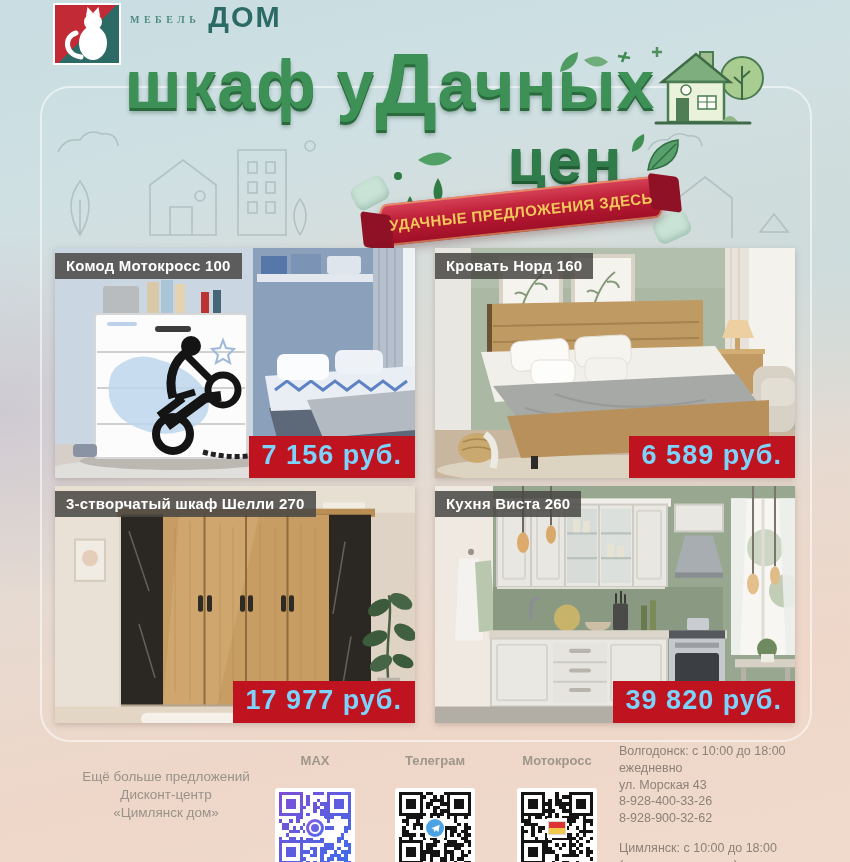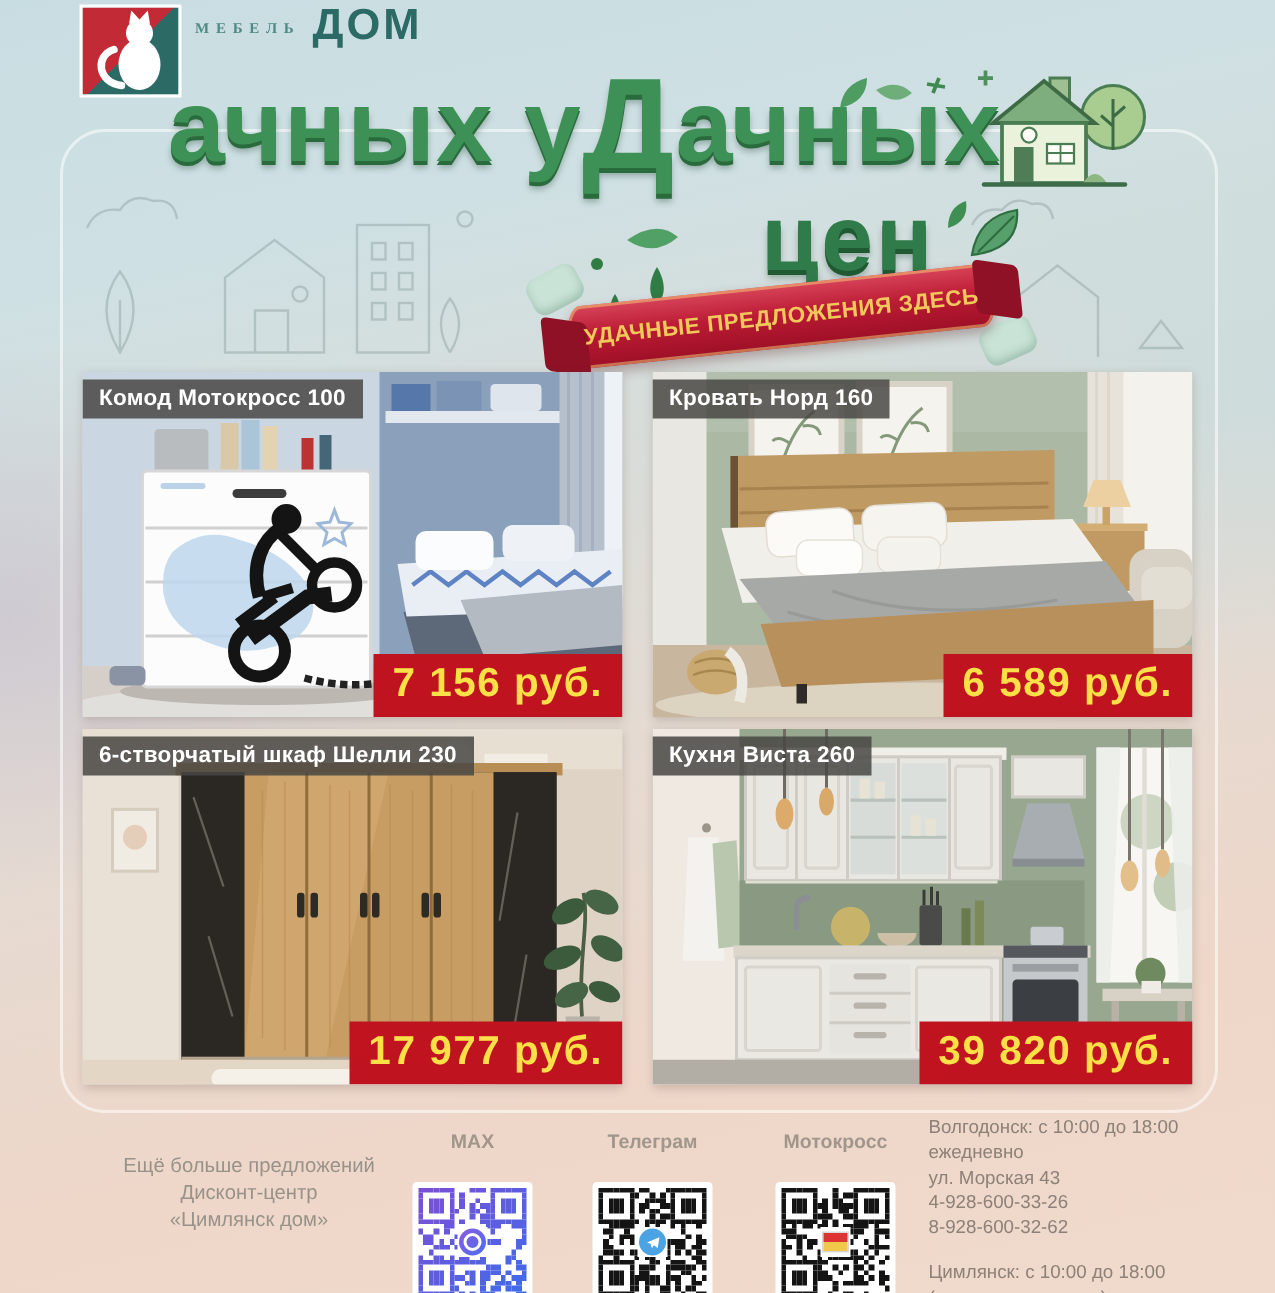--- a/index.html
+++ b/index.html
@@ -39,21 +39,21 @@
   .ribbon::before{left:-17px;top:8px;transform:skewY(14deg);}
   .ribbon::after{right:-17px;top:0px;transform:skewY(14deg);}
   .ribbon-tail{position:absolute;width:36px;height:26px;background:#c9e3d6;border-radius:8px;box-shadow:inset 0 -3px 6px rgba(80,130,110,.35);}
   .tail-l{left:352px;top:180px;transform:rotate(-28deg);}
   .tail-r{left:654px;top:214px;transform:rotate(-24deg);}
 
   
   .card{position:absolute;width:360px;background:#ddd;overflow:hidden;box-shadow:0 2px 6px rgba(90,70,60,.25);}
   .card svg.scene{position:absolute;inset:0;width:100%;height:100%;}
   .card-label{position:absolute;left:0;top:5px;background:rgba(72,70,67,.85);color:#fff;font-size:15px;font-weight:bold;padding:4px 11px 5px;letter-spacing:.2px;}
-  .card-price{position:absolute;right:0;bottom:0;background:var(--price-red);color:#fde047;font-size:27px;font-weight:bold;padding:4px 13px 7px;letter-spacing:1px;}
+  .card-price{position:absolute;right:0;bottom:0;background:var(--price-red);color:#7dd3fc;font-size:27px;font-weight:bold;padding:4px 13px 7px;letter-spacing:1px;}
 
   
   .more{position:absolute;left:57px;top:768px;width:218px;text-align:center;color:#98928a;font-size:13.5px;line-height:1.32;}
   .qr-block{position:absolute;top:753px;width:96px;text-align:center;}
   .qr-label{color:#a0968c;font-size:13px;font-weight:bold;margin-bottom:20px;}
   .qr{position:relative;width:80px;height:80px;margin:0 auto;background:#fff;border-radius:3px;padding:4px;box-sizing:border-box;}
   .qr-grid{width:72px;height:72px;}
   .qr-center{position:absolute;left:50%;top:50%;transform:translate(-50%,-50%);width:20px;height:20px;background:#fff;display:flex;align-items:center;justify-content:center;}
   .max-dot{width:18px;height:18px;border-radius:50%;background:linear-gradient(135deg,#8a5ce0,#4a6cf0);position:relative;}
   .max-dot::after{content:'';position:absolute;inset:3px;border:2.5px solid #fff;border-radius:50%;}
@@ -105,21 +105,21 @@
     </div>
     <div>
       <div class="logo-row2">
         <span class="logo-sub">МЕБЕЛЬ</span>
         <span class="logo-dom">ДОМ</span>
       </div>
     </div>
   </div>
 
   <div class="title1">
-    <span class="p1">ачных у</span>
+    <span class="p1">шкаф у</span>
       <span class="p2">Д</span>
       <span class="p3">ачных</span>
   </div>
   <div class="title2">цен</div>
 
   <svg class="hero-decor" width="850" height="250" viewBox="0 0 850 250">
     <g>
       <path d="M560 72 q2 -16 18 -20 q0 16 -18 20 z" fill="#4f9c63"></path>
       <path d="M584 60 q14 -8 24 2 q-12 10 -24 -2 z" fill="#6fae7a"></path>
       <path d="M622 62 l4 -10 M618 56 l12 2" stroke="#3e8a52" stroke-width="2.5" fill="none"></path>
@@ -269,21 +269,21 @@
       <path d="M333 186 C330 150 338 128 334 106" stroke="#4a5f43" stroke-width="2.5" fill="none"></path>
       <ellipse cx="324" cy="118" rx="12" ry="7" fill="#3c5a3c" transform="rotate(-30 324 118)"></ellipse>
       <ellipse cx="346" cy="112" rx="12" ry="7" fill="#466546" transform="rotate(25 346 112)"></ellipse>
       <ellipse cx="320" cy="148" rx="13" ry="7" fill="#3c5a3c" transform="rotate(-20 320 148)"></ellipse>
       <ellipse cx="350" cy="142" rx="12" ry="7" fill="#416041" transform="rotate(30 350 142)"></ellipse>
       <ellipse cx="326" cy="172" rx="12" ry="7" fill="#466546" transform="rotate(-28 326 172)"></ellipse>
       <ellipse cx="348" cy="170" rx="11" ry="6" fill="#3c5a3c" transform="rotate(22 348 170)"></ellipse>
       <rect y="214" width="360" height="16" fill="#e4d6c4"></rect>
       <rect x="86" y="220" width="190" height="12" rx="6" fill="#f6f1e8"></rect>
     </svg>
-    <div class="card-label">6-створчатый шкаф Шелли 230</div>
+    <div class="card-label">3-створчатый шкаф Шелли 270</div>
     <div class="card-price">17 977 руб.</div>
   </div>
 
   <div class="card" style="left:435px;top:486px;height:237px">
     <svg class="scene" viewBox="0 0 360 230" preserveAspectRatio="none">
       <rect width="360" height="230" fill="#98a78f"></rect>
       <rect width="58" height="230" fill="#efe9e1"></rect>
       <circle cx="36" cy="64" r="3" fill="#9a948a"></circle>
       <polygon points="24,70 44,70 48,150 20,150" fill="#f4f2ee"></polygon>
       <polygon points="40,74 56,72 60,140 44,142" fill="#b9c7ae"></polygon>
@@ -1716,22 +1716,22 @@
           </span>
         </div>
     </div>
   </div>
 
   <div class="contacts">
     <div class="block">
       <div>Волгодонск: с 10:00 до 18:00</div>
       <div>ежедневно</div>
       <div>ул. Морская 43</div>
-      <div>4-928-600-33-26</div>
-      <div>8-928-600-32-62</div>
+      <div>8-928-400-33-26</div>
+      <div>8-928-900-32-62</div>
     </div>
     <div class="block">
       <div>Цимлянск: с 10:00 до 18:00</div>
       <div>(пн, вт — выходные)</div>
 
     </div>
   </div>
 
 </div>
 

